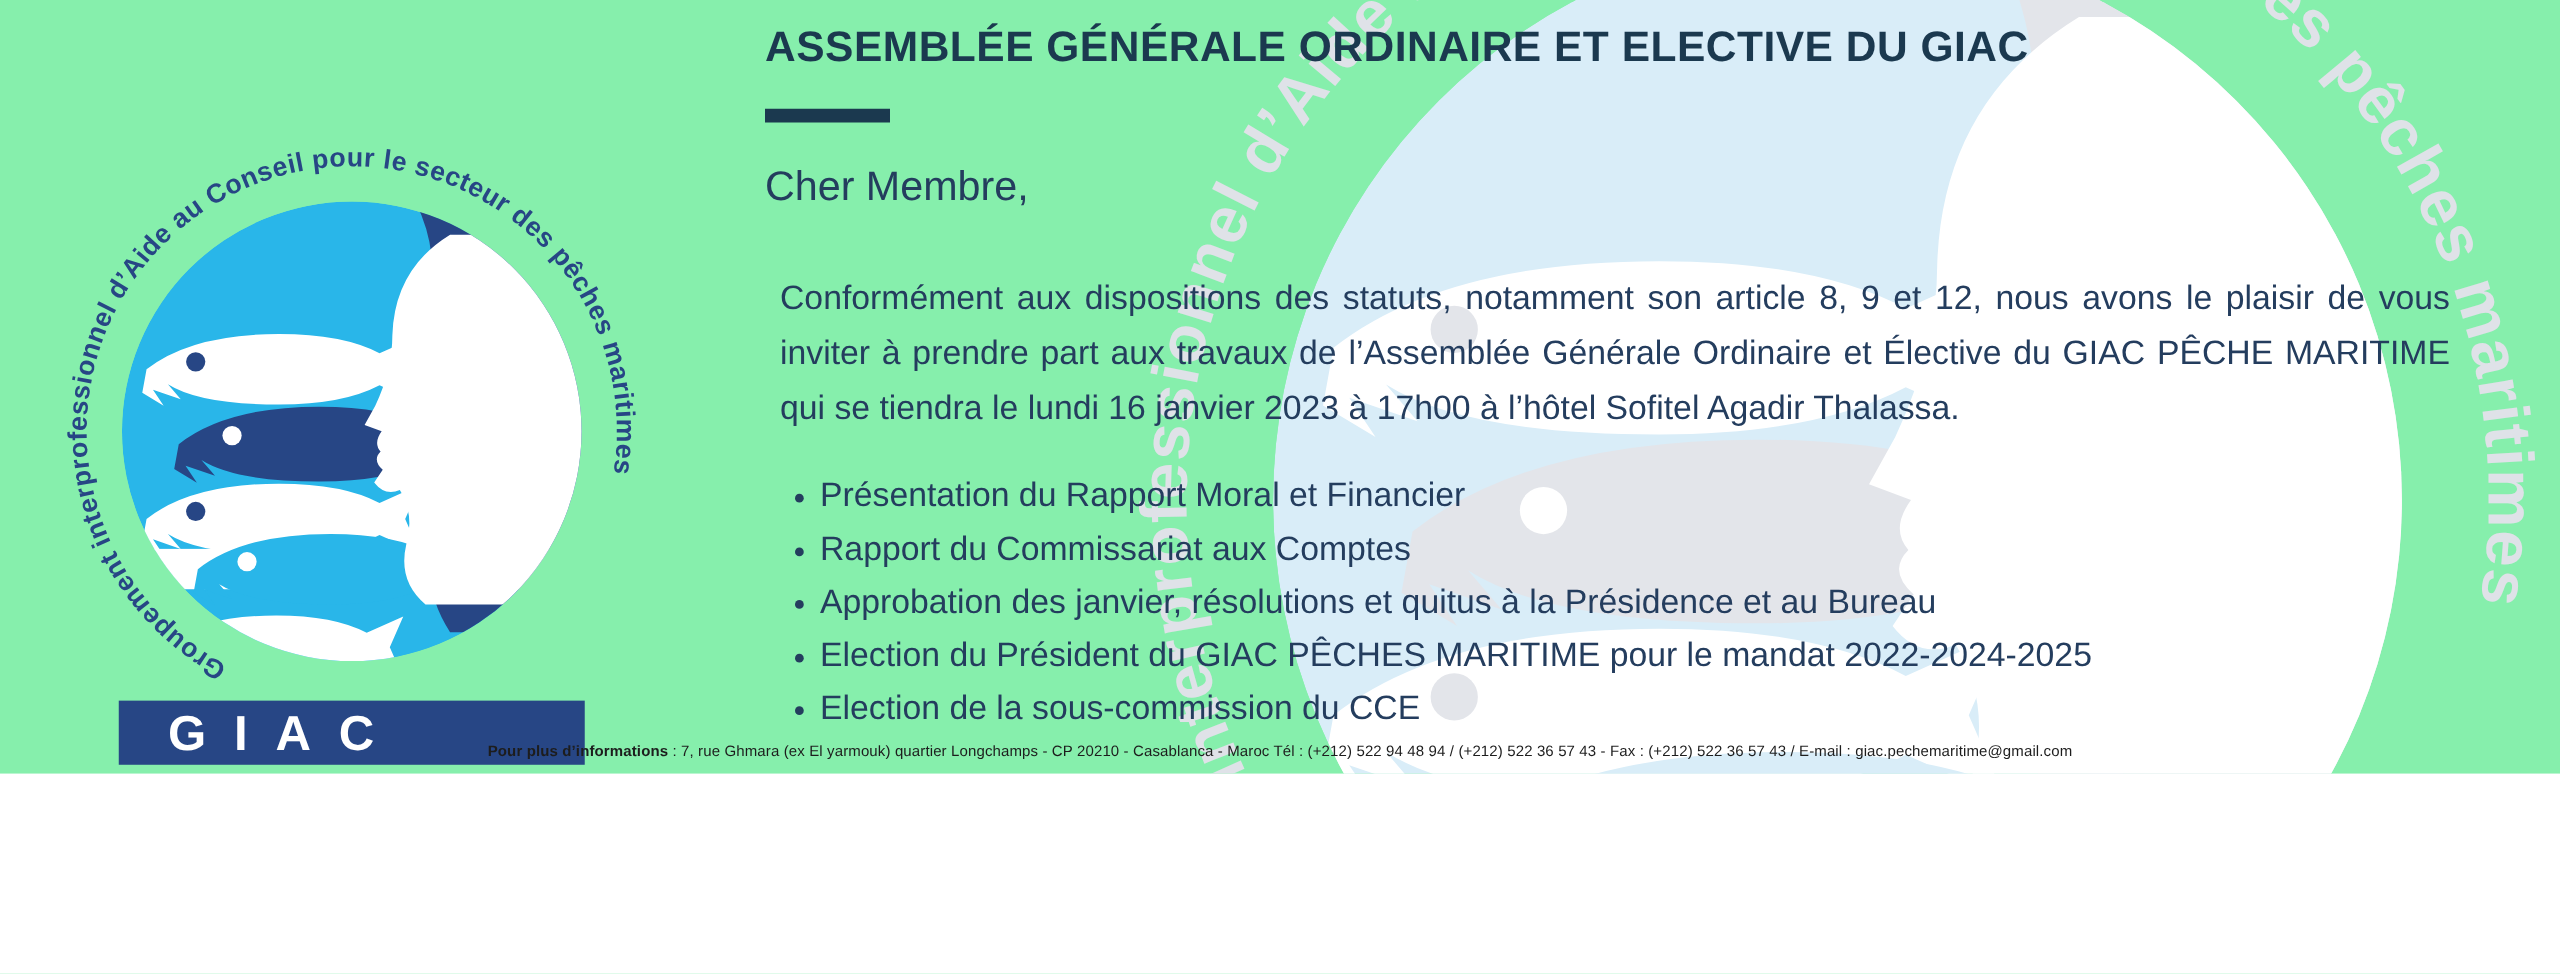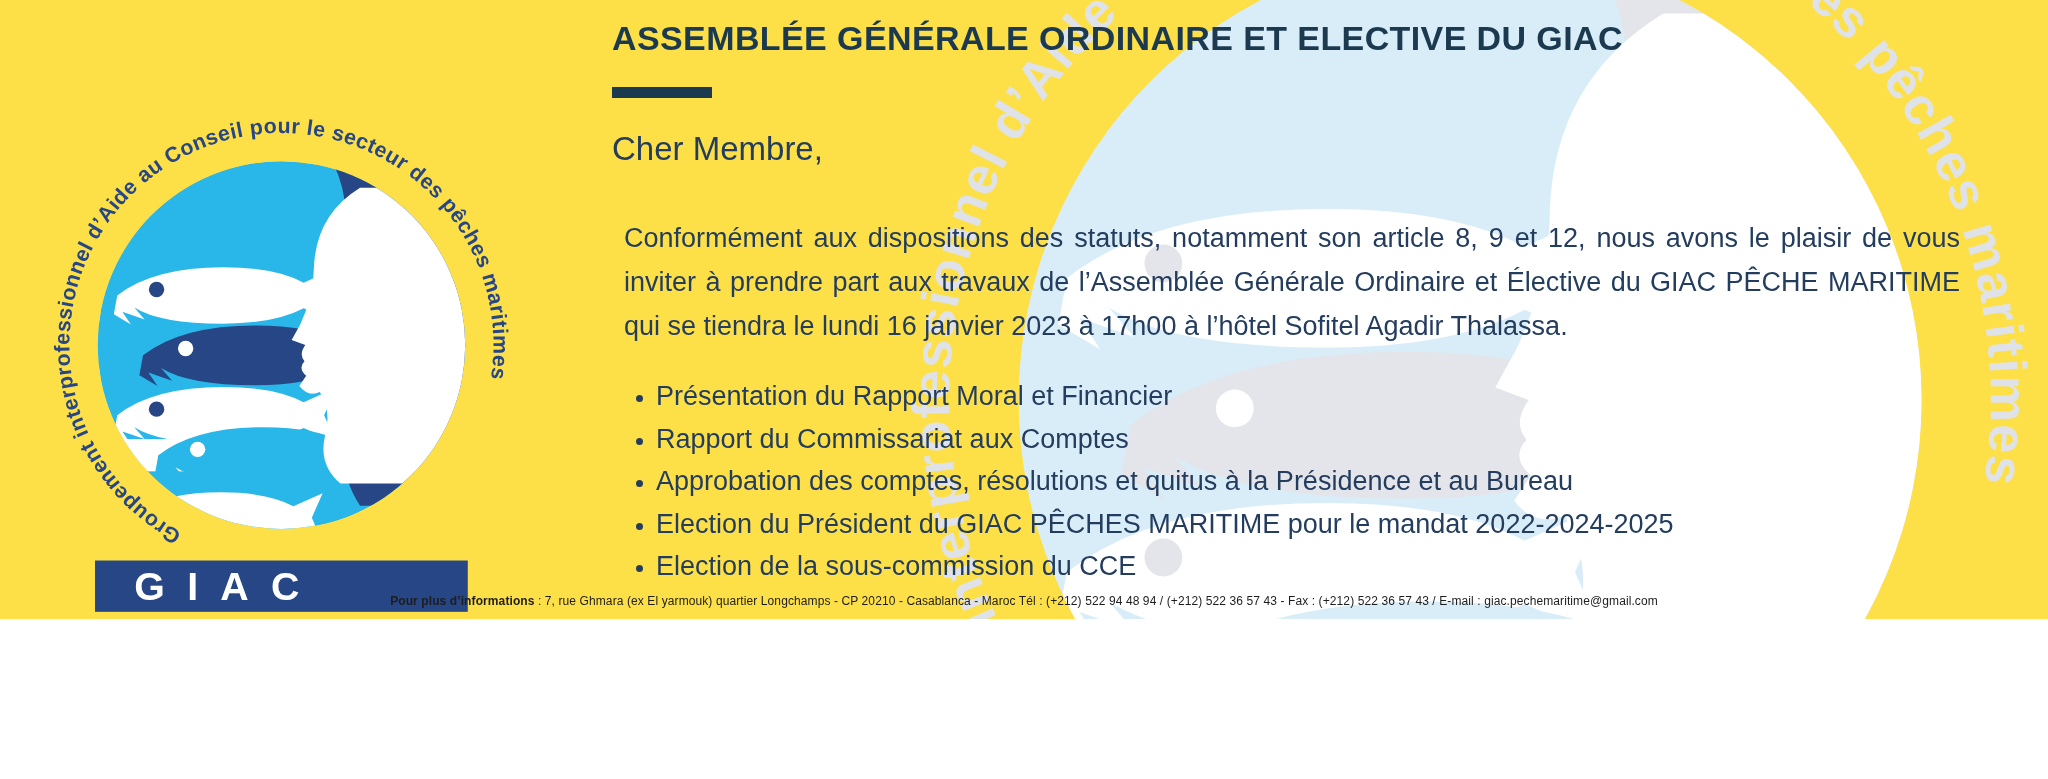--- a/index.html
+++ b/index.html
@@ -1,18 +1,18 @@
 <!DOCTYPE html>
 <html><head>
 <meta charset="utf-8">
 <style>
   html,body { margin:0; padding:0; background:#ffffff; }
   .stage {
     position:relative; width:2048px; height:619px; overflow:hidden;
-    background:#fde047; font-family:"Liberation Sans", sans-serif;
+    background:#86efac; font-family:"Liberation Sans", sans-serif;
   }
   .bg-svg { position:absolute; inset:0; width:2048px; height:779px; pointer-events:none; }
 
   
   .logo-main { --c-blue:#29b6e9; --c-navy:#274685; --c-white:#ffffff; --c-ring:#274685; }
   .logo-wm   { --c-blue:#d9edf8; --c-navy:#e3e5ea; --c-white:#ffffff; --c-ring:#dfe2e8; }
 
   .ring-text { font-family:"Liberation Sans", sans-serif; font-weight:bold;
                font-size:25px; letter-spacing:0.5px; fill:var(--c-ring); }
   .bar-text  { font-family:"Liberation Sans", sans-serif; font-weight:bold;
@@ -91,21 +91,21 @@
     </h1>
     <div class="title-rule"></div>
 
     <p class="salutation">Cher Membre,</p>
 
     <p class="body-par">Conformément aux dispositions des statuts, notamment son article 8, 9 et 12, nous avons le plaisir de vous inviter à prendre part aux travaux de l’Assemblée Générale Ordinaire et Élective du GIAC PÊCHE MARITIME qui se tiendra le lundi 16 janvier 2023 à 17h00 à l’hôtel Sofitel Agadir Thalassa.</p>
 
     <ul class="agenda">
       <li><span>Présentation du Rapport Moral et Financier</span></li>
       <li><span>Rapport du Commissariat aux Comptes</span></li>
-      <li><span>Approbation des comptes, résolutions et quitus à la Présidence et au Bureau</span></li>
+      <li><span>Approbation des janvier, résolutions et quitus à la Présidence et au Bureau</span></li>
       <li><span>Election du Président du GIAC PÊCHES MARITIME pour le mandat 2022-2024-2025</span></li>
       <li><span>Election de la sous-commission du CCE</span></li>
     </ul>
   </main>
 
   <footer class="page-footer">
     <b>Pour plus d’informations</b><span> : 7, rue Ghmara (ex El yarmouk) quartier Longchamps - CP 20210 - Casablanca - Maroc Tél : (+212) 522 94 48 94 / (+212) 522 36 57 43 - Fax : (+212) 522 36 57 43 / E-mail : giac.pechemaritime@gmail.com</span>
   </footer>
 </div>
 

